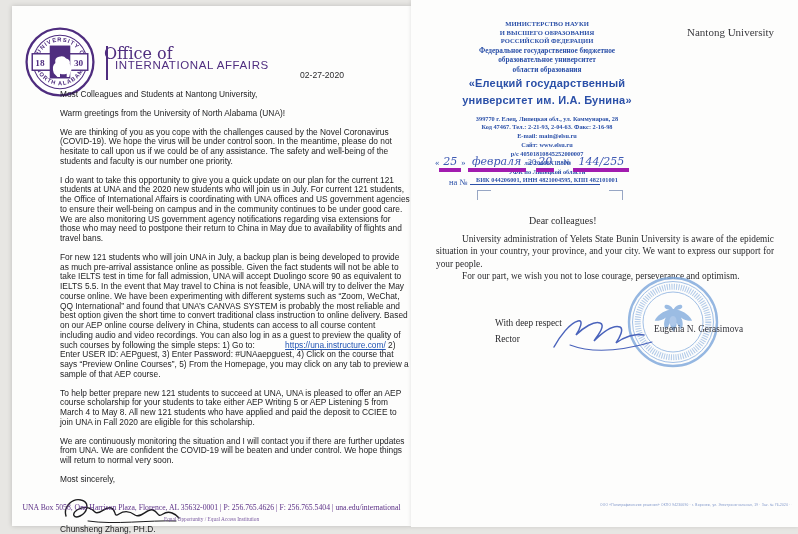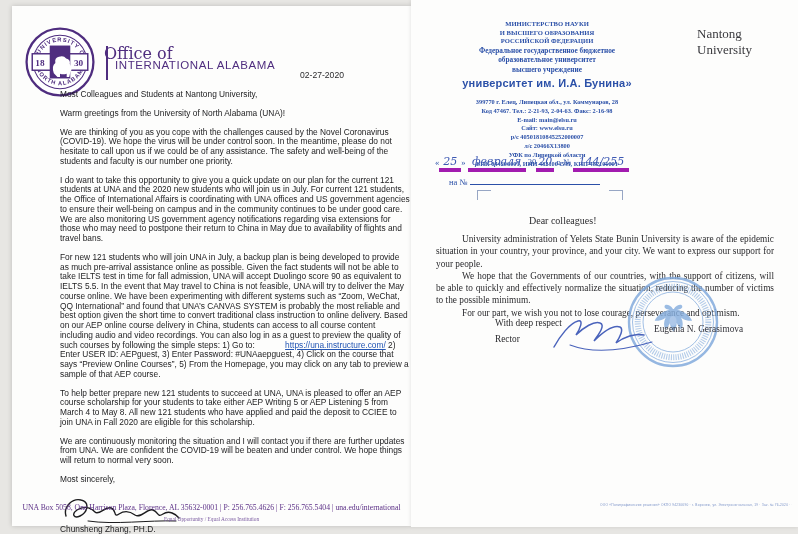--- a/index.html
+++ b/index.html
@@ -29,22 +29,22 @@
   .una-footer-tag{position:absolute;left:0;right:0;top:510px;text-align:center;
     font-family:"Liberation Serif",serif;font-size:5.3px;color:#7a5aa0;}
 
   
   .ru-header{position:absolute;left:20px;top:20px;width:232px;text-align:center;color:#2b50a8;}
   .ru-h-small{font-family:"Liberation Serif",serif;font-weight:bold;font-size:6.6px;line-height:1.3;}
   .ru-h-mid{font-family:"Liberation Serif",serif;font-weight:bold;font-size:7.3px;line-height:1.3;}
   .ru-h-name{font-weight:bold;font-size:11px;line-height:1.25;margin-top:3px;letter-spacing:.2px;}
   .ru-contacts{margin-top:7px;font-family:"Liberation Serif",serif;font-weight:bold;
     font-size:6.3px;line-height:1.4;}
-  .recipient{position:absolute;left:286px;top:26px;font-family:"Liberation Serif",serif;
-    font-size:13px;color:#3a3a3e;}
+  .recipient{position:absolute;left:276px;top:26px;font-family:"Liberation Serif",serif;
+    font-size:11px;color:#3a3a3e;}
   .date-row{position:absolute;left:24px;top:155px;font-family:"Liberation Serif",serif;
     font-size:8.5px;color:#2b50a8;white-space:nowrap;}
   .hand{font-family:"DejaVu Serif",serif;font-style:italic;font-size:11px;color:#3b57b2;}
   .u-line{border-bottom:4px solid #a21caf;display:inline-block;text-align:center;}
   .ref-row{position:absolute;left:38px;top:175px;font-family:"Liberation Serif",serif;
     font-size:8.5px;color:#2b50a8;}
   .ref-blank{display:inline-block;width:130px;border-bottom:1px solid #2b50a8;height:9px;}
   .corner{position:absolute;width:13px;height:9px;}
   .corner-left{left:66px;top:190px;border-left:1.2px solid #97a6c4;border-top:1.2px solid #97a6c4;}
   .corner-right{left:198px;top:190px;border-right:1.2px solid #97a6c4;border-top:1.2px solid #97a6c4;}
@@ -82,21 +82,21 @@
     </text>
     <rect x="8" y="27" width="54" height="16" fill="#ffffff" stroke="#4f2d7f" stroke-width="1.4"></rect>
     <text x="11" y="39" font-size="9" font-weight="bold" fill="#4f2d7f" font-family="Liberation Serif, serif">18</text>
     <text x="48.5" y="39" font-size="9" font-weight="bold" fill="#4f2d7f" font-family="Liberation Serif, serif">30</text>
     <rect x="25" y="19" width="20" height="32" fill="#4f2d7f"></rect>
     <path d="M29,46 q-2.5,-7 1.5,-10 q-1,-5 3.5,-6 q4.5,-1.5 7,1.5 q4.5,1 3.5,5.5 q3.5,4.5 0.5,8 l-1,4.5 l-2.5,0 l0,-3 q-3.5,1 -6.5,0 l0,3 l-2.5,0 z" fill="#ffffff"></path>
   </svg>
 
   <div class="office-sep"></div>
   <div class="office-of">Office of</div>
-  <div class="office-name">INTERNATIONAL ALABAMA</div>
+  <div class="office-name">INTERNATIONAL AFFAIRS</div>
   <div class="una-date">02-27-2020</div>
 
   <div class="una-body">
     <p>Most Colleagues and Students at Nantong University,</p>
     <p>Warm greetings from the University of North Alabama (UNA)!</p>
     <p>We are thinking of you as you cope with the challenges caused by the Novel Coronavirus (COVID-19).  We hope the virus will be under control soon.  In the meantime, please do not hesitate to call upon us if we could be of any assistance.  The safety and well-being of the students and faculty is our number one priority.</p>
     <p>I do want to take this opportunity to give you a quick update on our plan for the current 121 students at UNA and the 2020 new students who will join us in July.  For current 121 students, the Office of International Affairs is coordinating with UNA offices and US government agencies to ensure their well-being on campus and in the community continues to be under good care.  We are also monitoring US government agency notifications regarding visa extensions for those who may need to postpone their return to China in May due to availability of flights and travel bans.</p>
     <p><span>For new 121 students who will join UNA in July, a backup plan is being developed to provide as much pre-arrival assistance online as possible.  Given the fact students will not be able to take IELTS test in time for fall admission, UNA will accept Duolingo score 90 as equivalent to IELTS 5.5.  In the event that May travel to China is not feasible, UNA will try to deliver the May course online.  We have been experimenting with different systems such as “Zoom, WeChat, QQ International” and found that UNA’s CANVAS SYSTEM is probably the most reliable and best option given the short time to convert traditional class instruction to online delivery.  Based on our AEP online course delivery in China, students can access to all course content including audio and video recordings.  You can also log in as a guest to preview the quality of such courses by following the simple steps: 1) Go to: </span><a class="una-link" href="#">https://una.instructure.com/</a><span> 2) Enter USER ID: AEPguest, 3) Enter Password: #UNAaepguest, 4) Click on the course that says “Preview Online Courses”, 5) From the Homepage, you may click on any tab to preview a sample of that AEP course.</span></p>
     <p>To help better prepare new 121 students to succeed at UNA, UNA is pleased to offer an AEP course scholarship for your students to take either AEP Writing 5 or AEP Listening 5 from March 4 to May 8.  All new 121 students who have applied and paid the deposit to CCIEE to join UNA in Fall 2020 are eligible for this scholarship.</p>
     <p>We are continuously monitoring the situation and I will contact you if there are further updates from UNA.  We are confident the COVID-19 will be beaten and under control.  We hope things will return to normal very soon.</p>
@@ -114,21 +114,22 @@
 </div>
 
 <div class="page page-right">
 
   <div class="ru-header">
     <div class="ru-h-small">МИНИСТЕРСТВО НАУКИ</div>
     <div class="ru-h-small">И ВЫСШЕГО ОБРАЗОВАНИЯ</div>
     <div class="ru-h-small">РОССИЙСКОЙ ФЕДЕРАЦИИ</div>
     <div class="ru-h-mid">Федеральное государственное бюджетное</div>
     <div class="ru-h-mid">образовательное университет</div>
-    <div class="ru-h-mid">высшего учреждение</div>
+    <div class="ru-h-mid">области образования</div>
+    <div class="ru-h-name">«Елецкий государственный</div>
     <div class="ru-h-name">университет им. И.А. Бунина»</div>
     <div class="ru-contacts">
       <div>399770 г. Елец, Липецкая обл., ул. Коммунаров, 28</div>
       <div>Код 47467. Тел.: 2-21-93, 2-04-63. Факс: 2-16-98</div>
       <div>E-mail: main@elsu.ru</div>
       <div>Сайт: www.elsu.ru</div>
       <div>р/с 40501810845252000007</div>
       <div>л/с 20466Х13800</div>
       <div>УФК по Липецкой области</div>
       <div>БИК 044206001, ИНН 4821004595, КПП 482101001</div>
@@ -147,21 +148,20 @@
     <span class="ref-blank"></span>
   </div>
 
   <div class="corner corner-left"></div>
   <div class="corner corner-right"></div>
 
   <div class="ru-salutation">Dear colleagues!</div>
 
   <div class="ru-body">
     <p>University administration of Yelets State Bunin University is aware of the epidemic situation in your country, your province, and your city. We want to express our support for your people.</p>
-    <p>We hope that the Governments of our countries, with the support of citizens, will be able to quickly and effectively normalize the situation, reducing the number of victims to the possible minimum.</p>
     <p>For our part, we wish you not to lose courage, perseverance and optimism.</p>
   </div>
 
   <div class="ru-closing">
     <div>With deep respect</div>
     <div>Rector</div>
   </div>
 
   <svg class="seal" viewBox="0 0 96 96">
     <circle cx="48" cy="48" r="44" fill="none" stroke="#7fa8dc" stroke-width="2.4"></circle>

